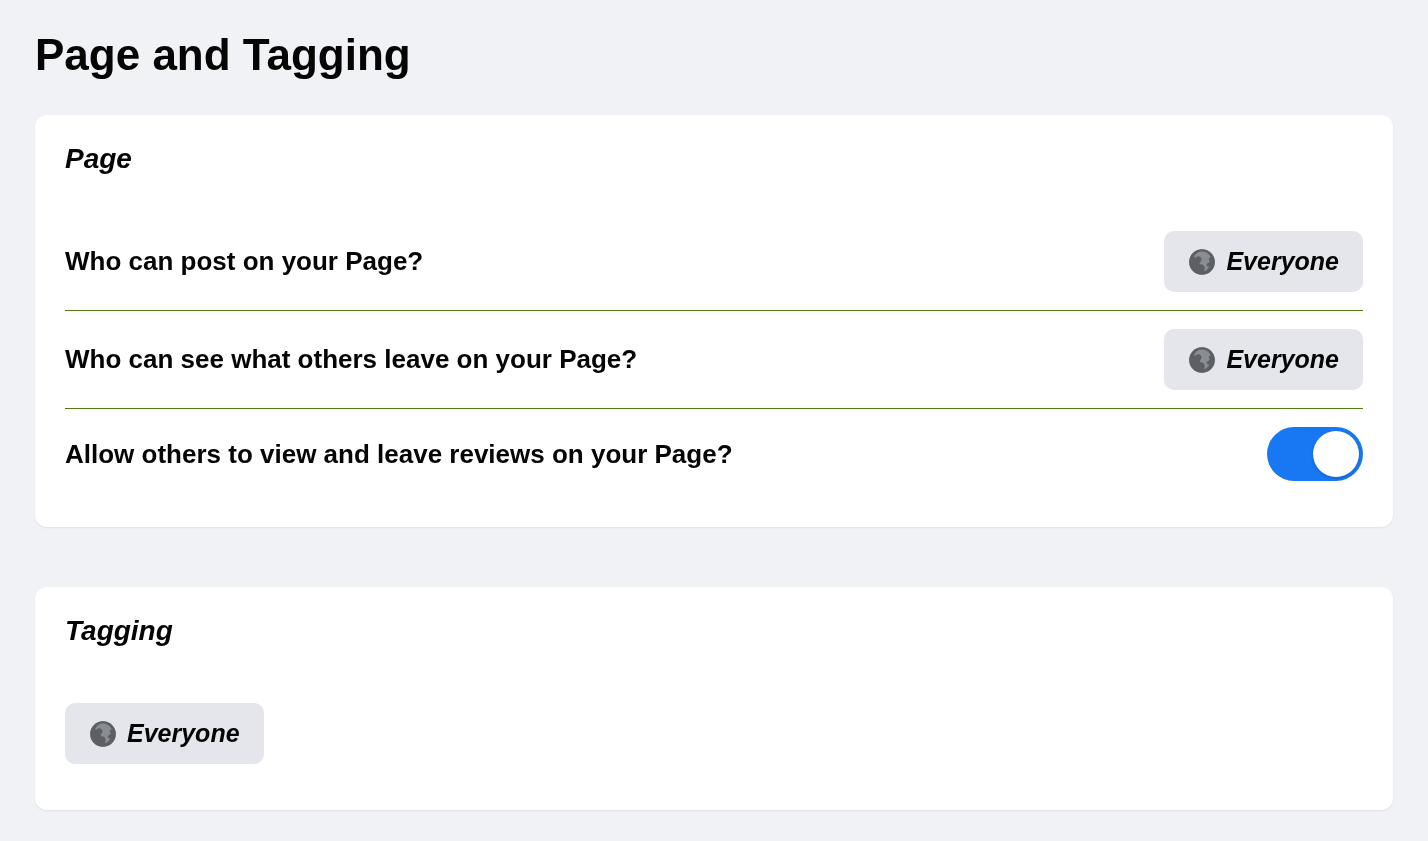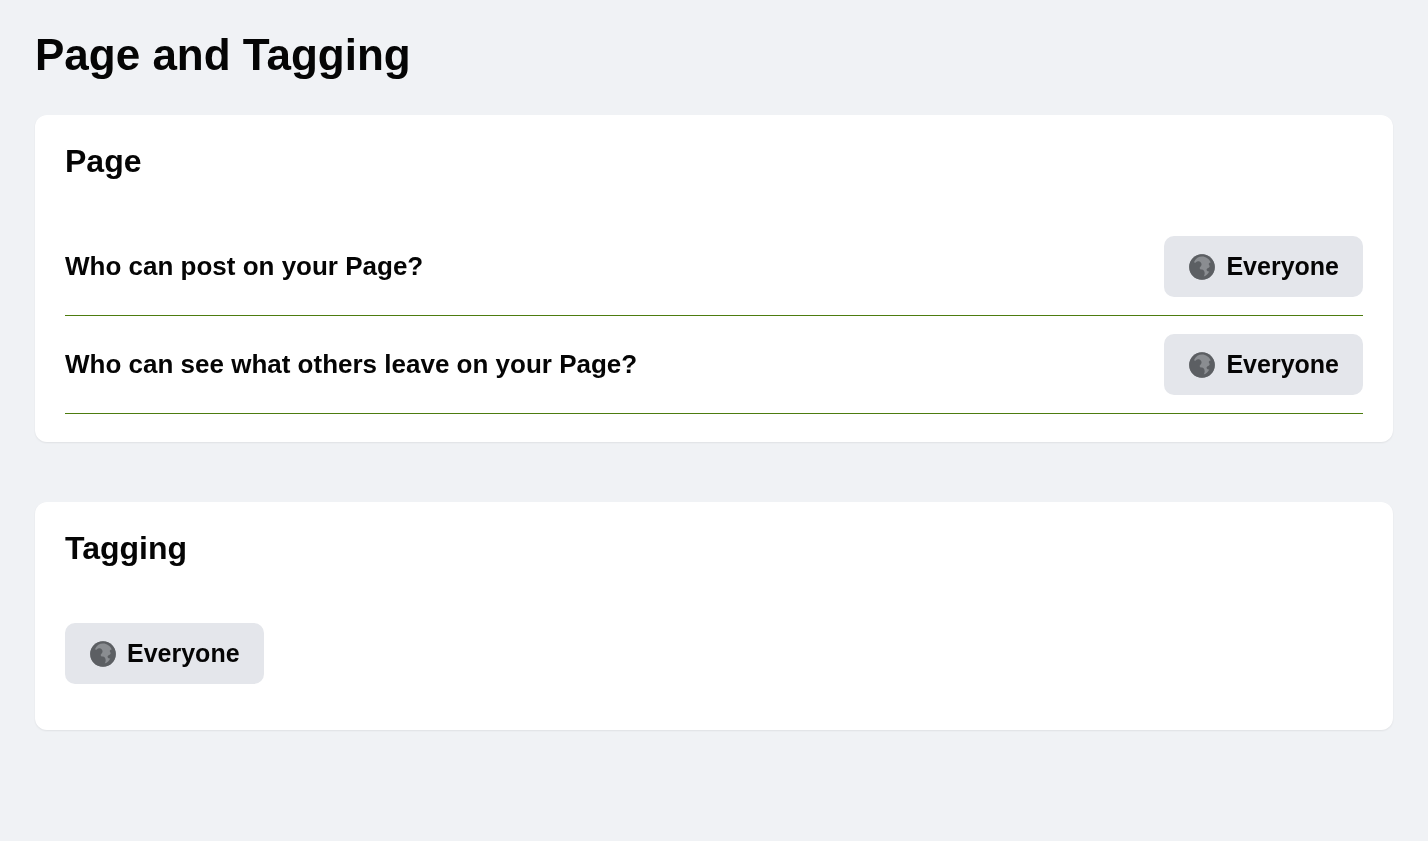--- a/index.html
+++ b/index.html
@@ -21,24 +21,25 @@
       margin-bottom: 35px;
     }
     .card {
       background-color: #ffffff;
       border-radius: 12px;
       padding: 28px 30px;
       margin-bottom: 60px;
       box-shadow: 0 1px 2px rgba(0,0,0,0.07);
     }
     .section-title {
-      font-size: 32px;
+      font-size: 28px;
       font-weight: 700;
       color: #050505;
       margin-bottom: 38px;
+      font-style: italic;
     }
     .setting-row {
       display: flex;
       align-items: center;
       justify-content: space-between;
       padding: 18px 0;
     }
     .setting-row.divider-after {
       border-bottom: 1px solid #4d7c0f;
     }
@@ -53,20 +54,21 @@
       gap: 10px;
       background-color: #e4e6eb;
       border: none;
       border-radius: 10px;
       padding: 16px 24px;
       font-size: 25px;
       font-weight: 600;
       color: #050505;
       cursor: pointer;
       font-family: inherit;
+      font-style: italic;
     }
     .globe-icon {
       width: 28px;
       height: 28px;
       display: inline-block;
       flex-shrink: 0;
     }
     .toggle {
       position: relative;
       width: 96px;
@@ -117,20 +119,26 @@
       <span class="globe-icon">
         <svg viewBox="0 0 24 24" width="28" height="28">
           <circle cx="12" cy="12" r="11" fill="#8a8d91"></circle>
           <path fill="#5c5f63" d="M12 1C5.92 1 1 5.92 1 12s4.92 11 11 11 11-4.92 11-11S18.08 1 12 1zm7.5 7.2c-.5-.1-1.3.2-1.6.9-.2.5-.1 1.1.3 1.5.8.8.2 2.1-.9 2.2-.6.1-1.1.5-1.3 1.1-.3 1 .5 1.9 1.5 1.9.3 0 .6-.1.8-.2-.9 2.1-2.6 3.8-4.8 4.6.5-.8.8-1.8.8-2.8 0-.9-.3-1.7-.8-2.4-.4-.5-1-.8-1.6-.8h-.6c-.7 0-1.3-.6-1.3-1.3 0-.4.2-.8.5-1 .7-.5 1.1-1.3 1.1-2.2 0-1.1-.7-2.1-1.7-2.5-.3-.1-.7-.2-1-.2-.9 0-1.7.4-2.3 1.1-.2.3-.6.4-.9.2-.4-.2-.5-.7-.3-1.1C6.6 4.7 9.1 3 12 3c3.3 0 6.2 2 7.5 5.2z"></path>
         </svg>
       </span>
       <span>Everyone</span>
     </button>
   </div>
 
+  <div class="setting-row">
+    <div class="setting-label">Allow others to view and leave reviews on your Page?</div>
+    <div class="toggle">
+      <div class="toggle-knob"></div>
+    </div>
+  </div>
 </div>
 
 <div class="card">
   <h2 class="section-title">Tagging</h2>
 
   <div class="setting-row">
     <button class="selector-button">
       <span class="globe-icon">
         <svg viewBox="0 0 24 24" width="28" height="28">
           <circle cx="12" cy="12" r="11" fill="#8a8d91"></circle>

